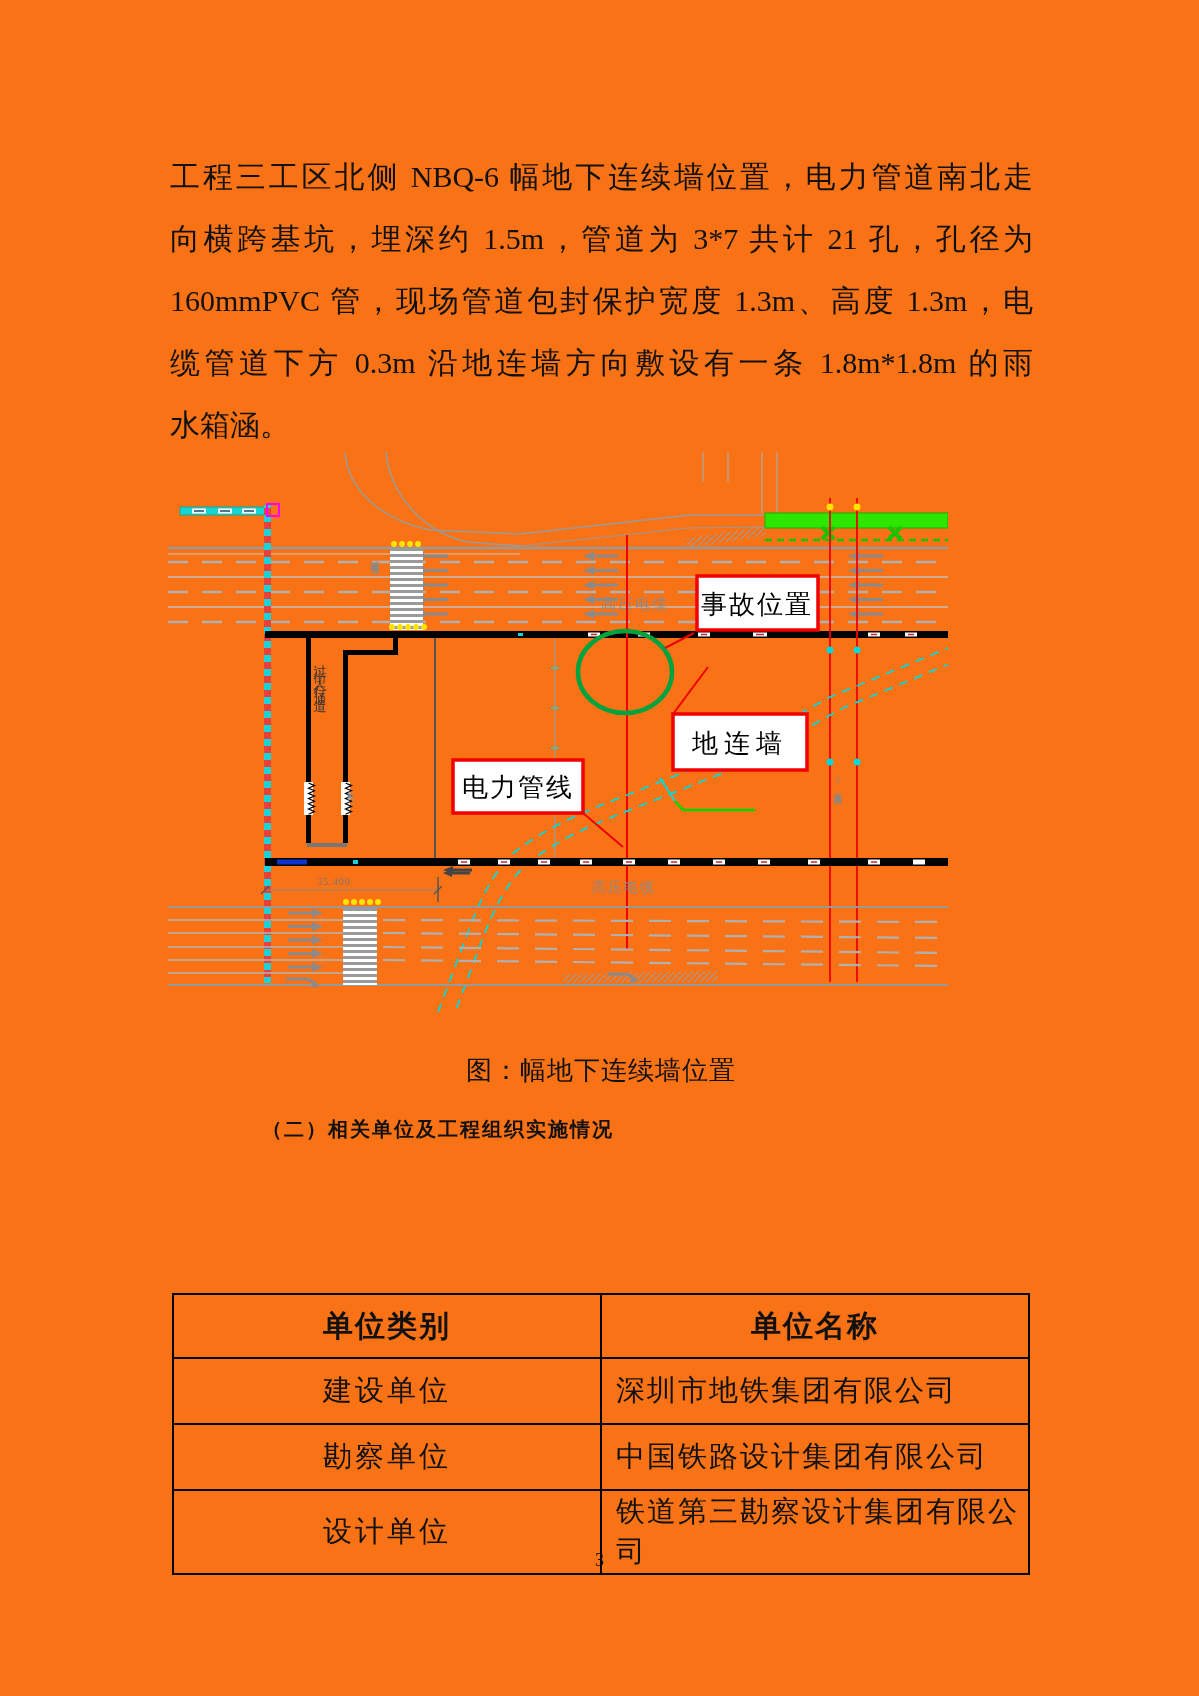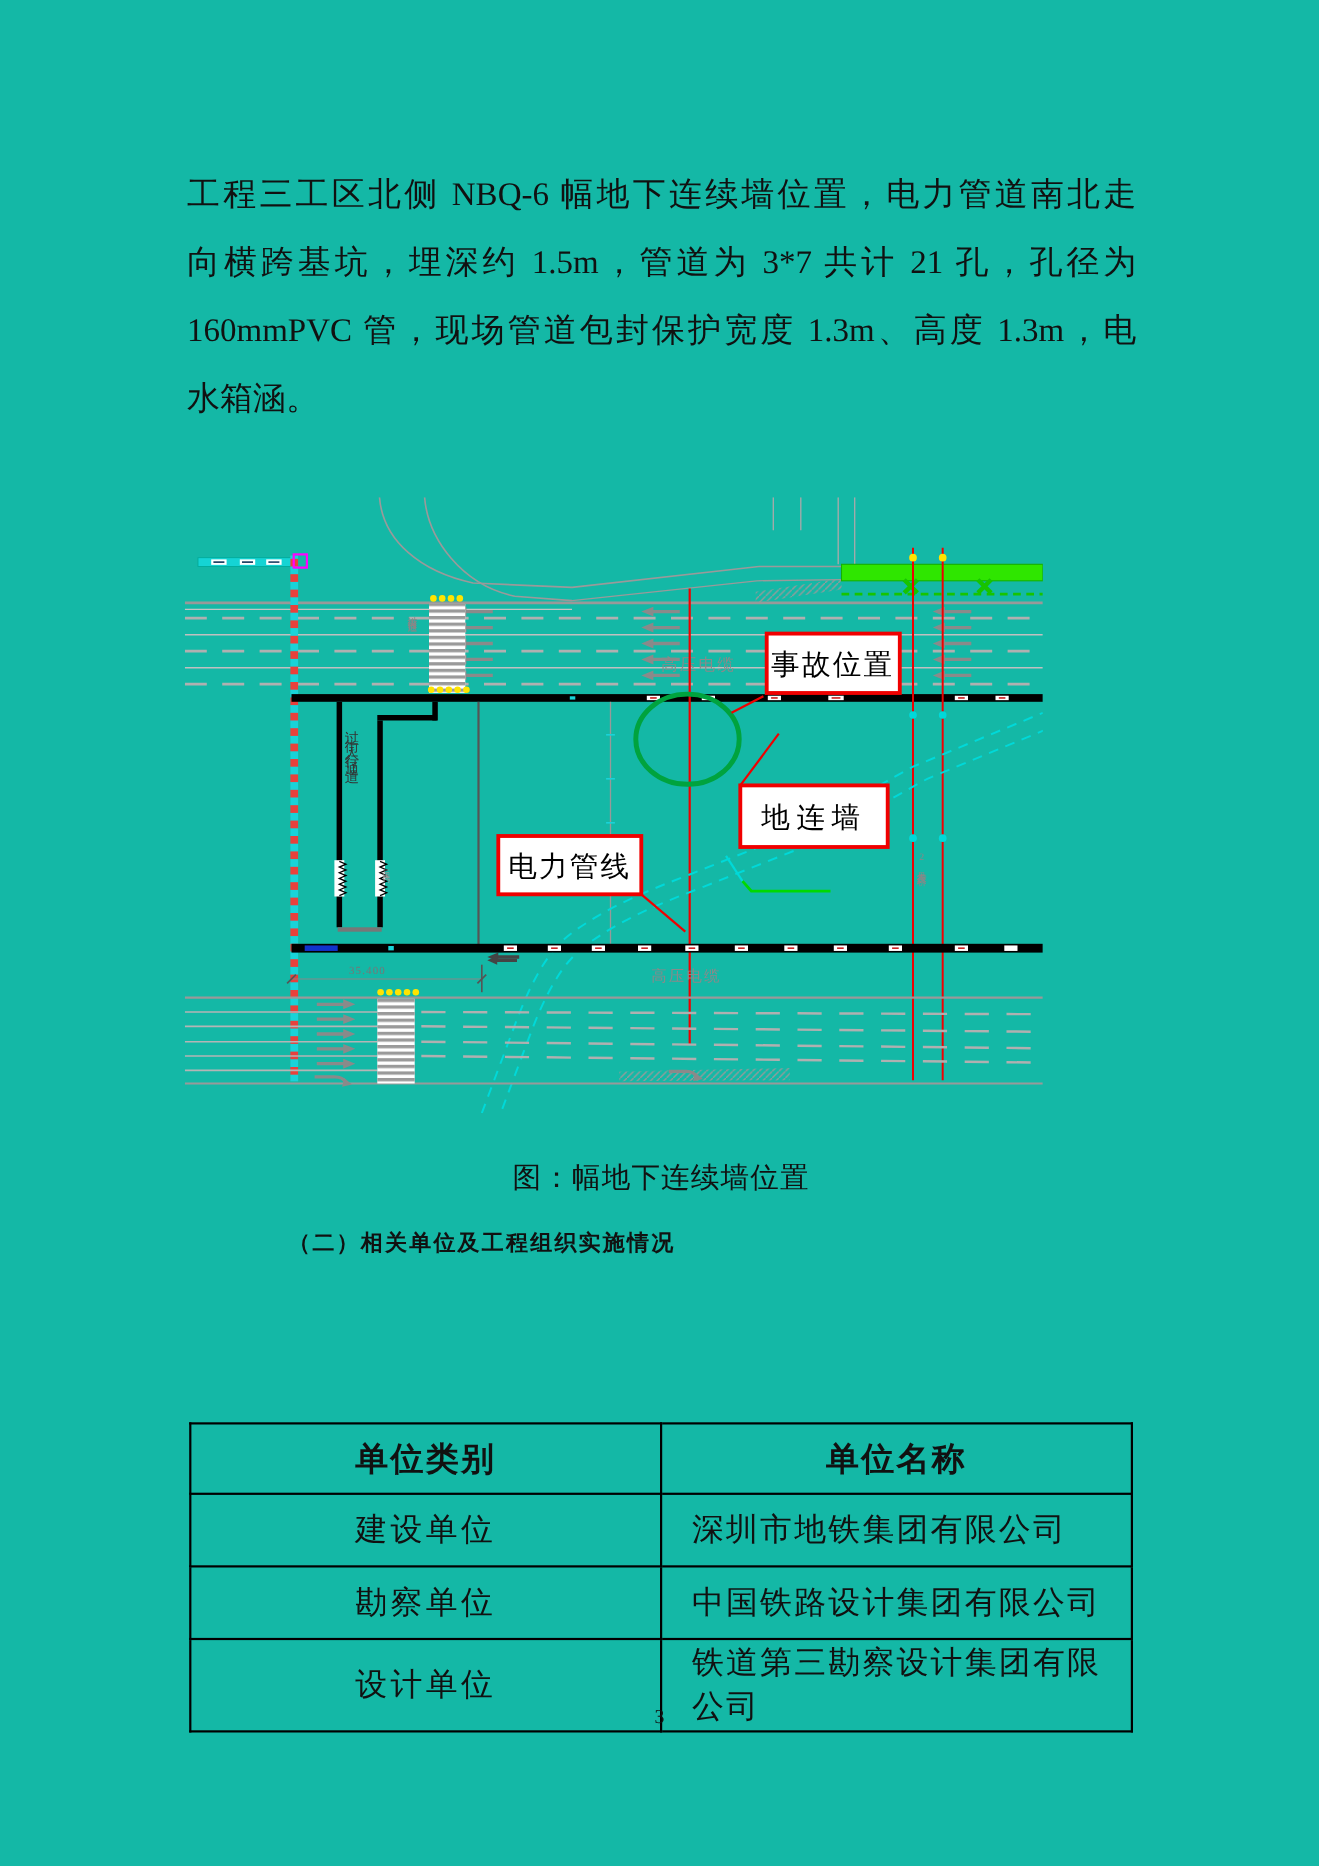--- a/index.html
+++ b/index.html
@@ -1,49 +1,50 @@
 <!DOCTYPE html>
 <html><head>
 <meta charset="utf-8">
 <style>
   html,body{margin:0;padding:0;background:#888;}
-  .page{position:relative;width:1199px;height:1696px;background:#14b8a6;overflow:hidden;
+  .page{position:relative;width:1199px;height:1696px;background:#f97316;overflow:hidden;
         font-family:"Liberation Serif","DejaVu Serif",serif;color:#111;}
   .intro{position:absolute;left:170px;top:146px;width:863px;font-size:30px;}
   .intro .ln{height:62px;line-height:62px;white-space:nowrap;}
   .intro .ln.just{text-align:justify;text-align-last:justify;white-space:normal;}
   .caption{position:absolute;left:170px;top:1053px;width:862px;text-align:center;
            font-size:26px;letter-spacing:1px;}
   .heading{position:absolute;left:262px;top:1116px;font-size:20px;font-weight:bold;
            font-family:"Liberation Sans","DejaVu Sans",sans-serif;letter-spacing:2px;}
   .sectp{position:absolute;left:170px;top:1180px;width:862px;font-size:30px;}
   .sectp .ln{height:62px;line-height:62px;white-space:nowrap;}
   .sectp .ln.first{padding-left:88px;width:774px;text-align:justify;text-align-last:justify;white-space:normal;}
   table.units{position:absolute;left:172px;top:1293px;width:858px;border-collapse:collapse;
               table-layout:fixed;font-size:29px;}
   table.units,table.units th,table.units td{border:2px solid #000;}
   table.units th{font-family:"Liberation Sans","DejaVu Sans",sans-serif;font-weight:bold;
                  font-size:30px;height:60px;letter-spacing:2px;}
   table.units td{height:62px;}
   td.c1{width:322px;text-align:center;letter-spacing:3px;}
-  td.c2{padding-left:27px;text-align:left;letter-spacing:2px;}
+  td.c2{padding-left:14px;text-align:left;letter-spacing:2px;}
   .pagenum{position:absolute;left:0;top:1550px;width:1199px;text-align:center;font-size:18px;}
   svg.fig{position:absolute;left:168px;top:452px;}
   svg text{font-family:"Liberation Serif","DejaVu Serif",serif;}
   .vtxt{writing-mode:vertical-rl;text-orientation:upright;}
 </style>
 </head>
 <body>
 
 <div class="page">
 
   <div class="intro">
     <div class="ln just">工程三工区北侧 NBQ-6 幅地下连续墙位置，电力管道南北走</div>
     <div class="ln just">向横跨基坑，埋深约 1.5m，管道为 3*7 共计 21 孔，孔径为</div>
     <div class="ln just">160mmPVC 管，现场管道包封保护宽度 1.3m、高度 1.3m，电</div>
+    <div class="ln just">缆管道下方 0.3m 沿地连墙方向敷设有一条 1.8m*1.8m 的雨</div>
     <div class="ln">水箱涵。</div>
   </div>
 
   <svg class="fig" width="780" height="560" viewBox="0 0 780 560" xmlns="http://www.w3.org/2000/svg">
     <defs>
       <pattern id="zebra" width="8" height="6" patternUnits="userSpaceOnUse">
         <rect width="8" height="3" fill="#9a9a9a"></rect>
       </pattern>
       <pattern id="rcs" width="7" height="14" patternUnits="userSpaceOnUse">
         <rect width="7" height="7" fill="#e8413c"></rect>

